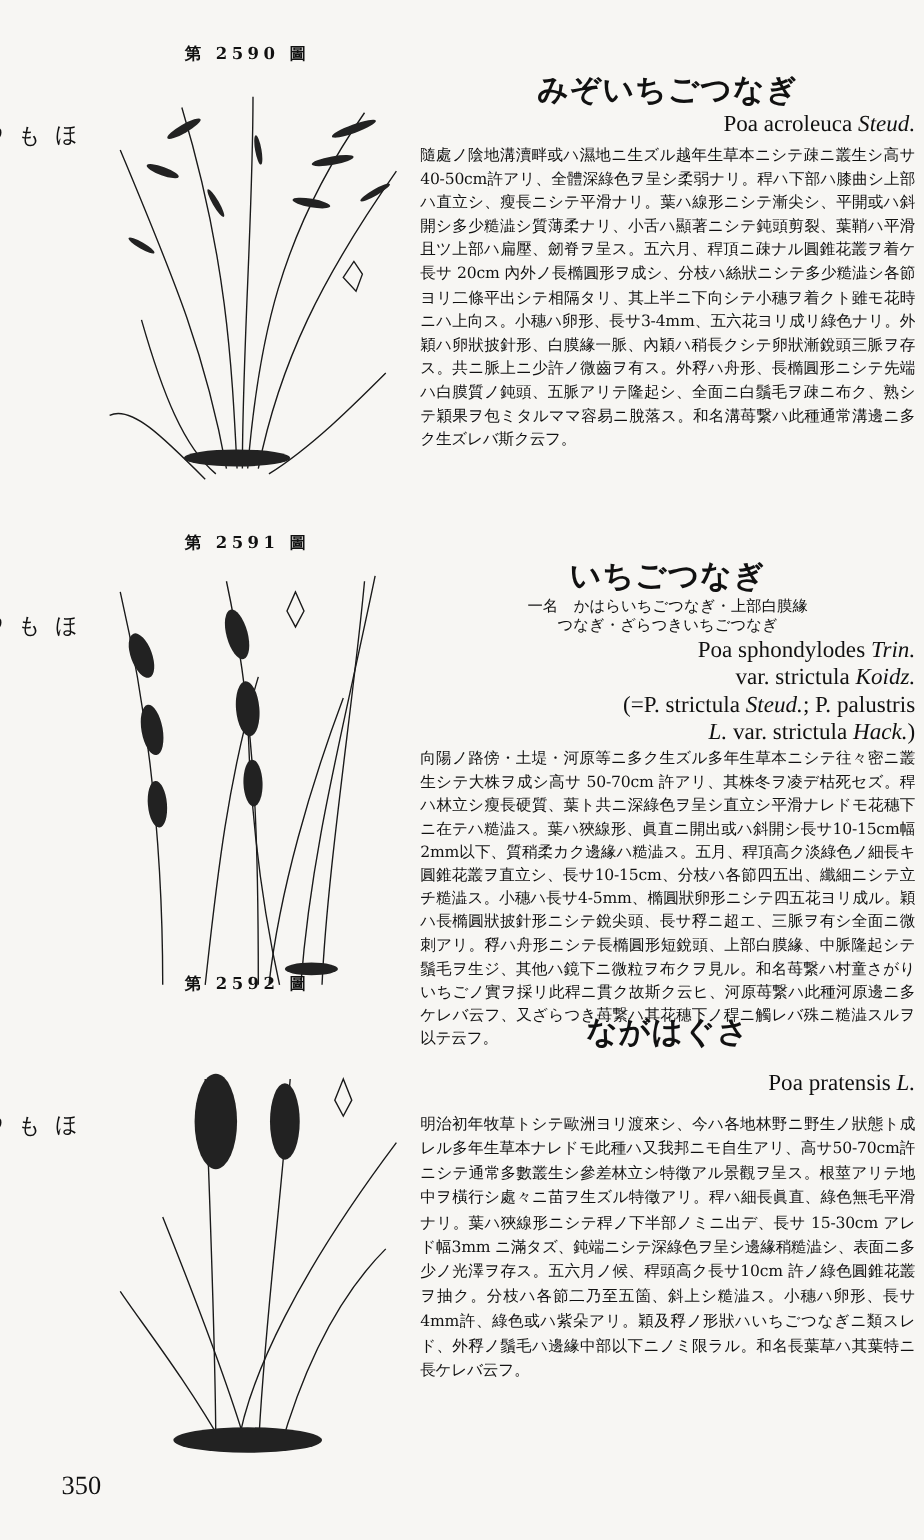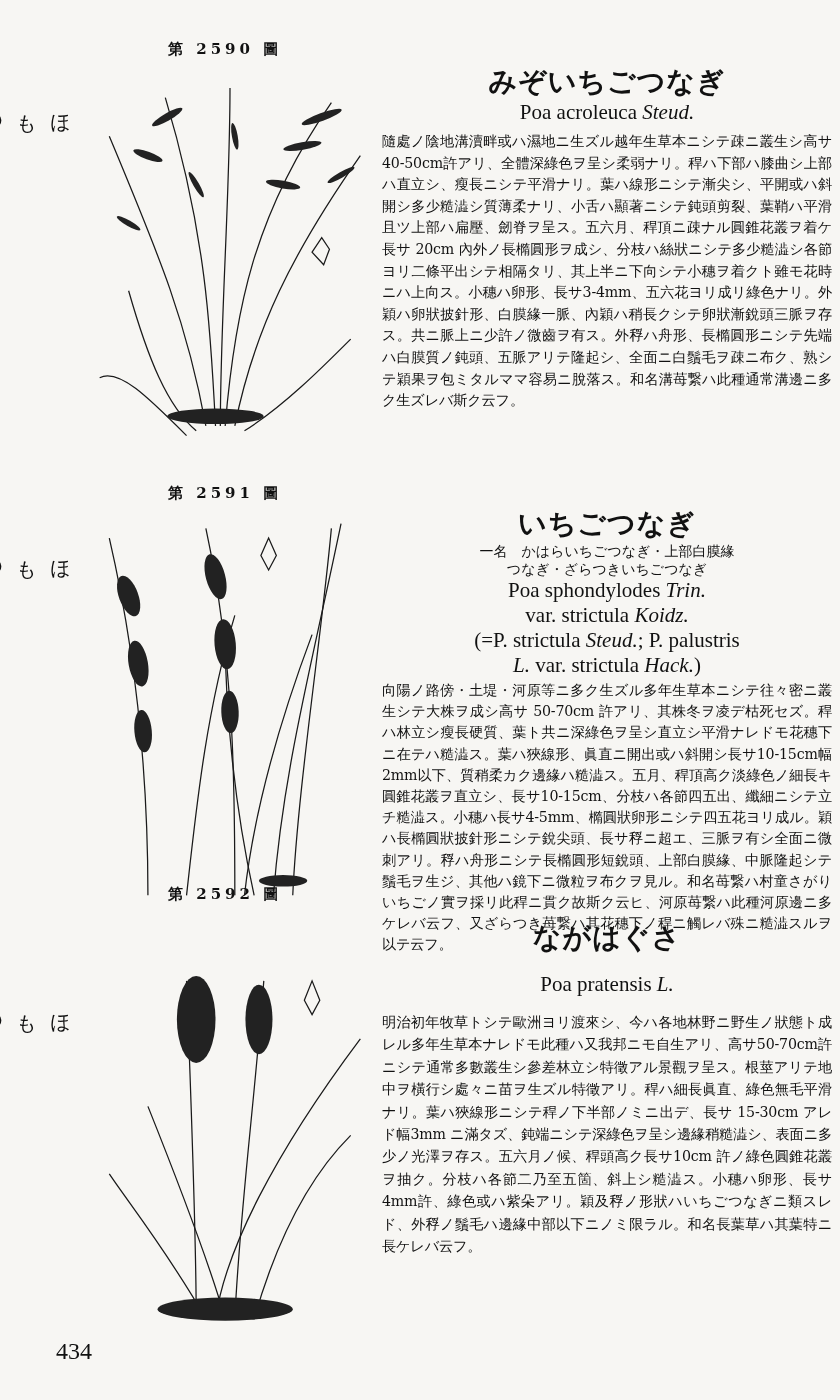--- a/index.html
+++ b/index.html
@@ -14,21 +14,21 @@
   .family {
     position: absolute; left: 56px; width: 22px; font-size: 20px; line-height: 34px;
     writing-mode: vertical-rl; letter-spacing: 6px;
   }
   .plant {
     position: absolute; left: 90px; width: 280px;
   }
   .text-col { position: absolute; left: 382px; width: 450px; margin-top: 26px; }
   .jp-title { text-align: center; font-size: 28px; font-weight: bold; letter-spacing: 1px; line-height: 36px; }
   .alt-names { text-align: center; font-size: 14px; line-height: 18px; }
-  .sci { text-align: center; font-size: 21px; font-family: "Liberation Serif", serif; line-height: 25px; }
+  .sci { text-align: right; font-size: 21px; font-family: "Liberation Serif", serif; line-height: 25px; }
   .sci i { font-style: italic; }
   .body {
     font-size: 14.2px; line-height: 21.6px; text-align: justify; font-weight: normal; margin-top: 6px;
     font-family: "DejaVu Serif", serif; letter-spacing: -0.2px;
   }
   .page-num { position: absolute; left: 56px; top: 1338px; font-size: 24px; font-family: "Liberation Serif", serif; }
   svg.plant-svg { stroke: #1a1a1a; fill: none; stroke-width: 1.3; }
   svg .dark { fill: #222; stroke: none; }
 </style>
 </head>
@@ -122,13 +122,13 @@
     </g>
     <path d="M230 20 l-8 20 l8 15 l8 -15 z"></path>
   </svg>
   <div class="text-col" style="top:894px;">
     <div class="jp-title" style="margin-bottom:16px;">ながはぐさ</div>
     <div class="sci"><span>Poa pratensis </span><i>L.</i></div>
     <div class="body" style="margin-top:14px;line-height:22.4px;">明治初年牧草トシテ歐洲ヨリ渡來シ、今ハ各地林野ニ野生ノ狀態ト成レル多年生草本ナレドモ此種ハ又我邦ニモ自生アリ、高サ50-70cm許ニシテ通常多數叢生シ參差林立シ特徵アル景觀ヲ呈ス。根莖アリテ地中ヲ橫行シ處々ニ苗ヲ生ズル特徵アリ。稈ハ細長眞直、綠色無毛平滑ナリ。葉ハ狹線形ニシテ稈ノ下半部ノミニ出デ、長サ 15-30cm アレド幅3mm ニ滿タズ、鈍端ニシテ深綠色ヲ呈シ邊緣稍糙澁シ、表面ニ多少ノ光澤ヲ存ス。五六月ノ候、稈頭高ク長サ10cm 許ノ綠色圓錐花叢ヲ抽ク。分枝ハ各節二乃至五箇、斜上シ糙澁ス。小穗ハ卵形、長サ4mm許、綠色或ハ紫朵アリ。穎及稃ノ形狀ハいちごつなぎニ類スレド、外稃ノ鬚毛ハ邊緣中部以下ニノミ限ラル。和名長葉草ハ其葉特ニ長ケレバ云フ。</div>
   </div>
 </div>
 
-<div class="page-num">434</div>
+<div class="page-num">350</div>
 
 </body></html>

